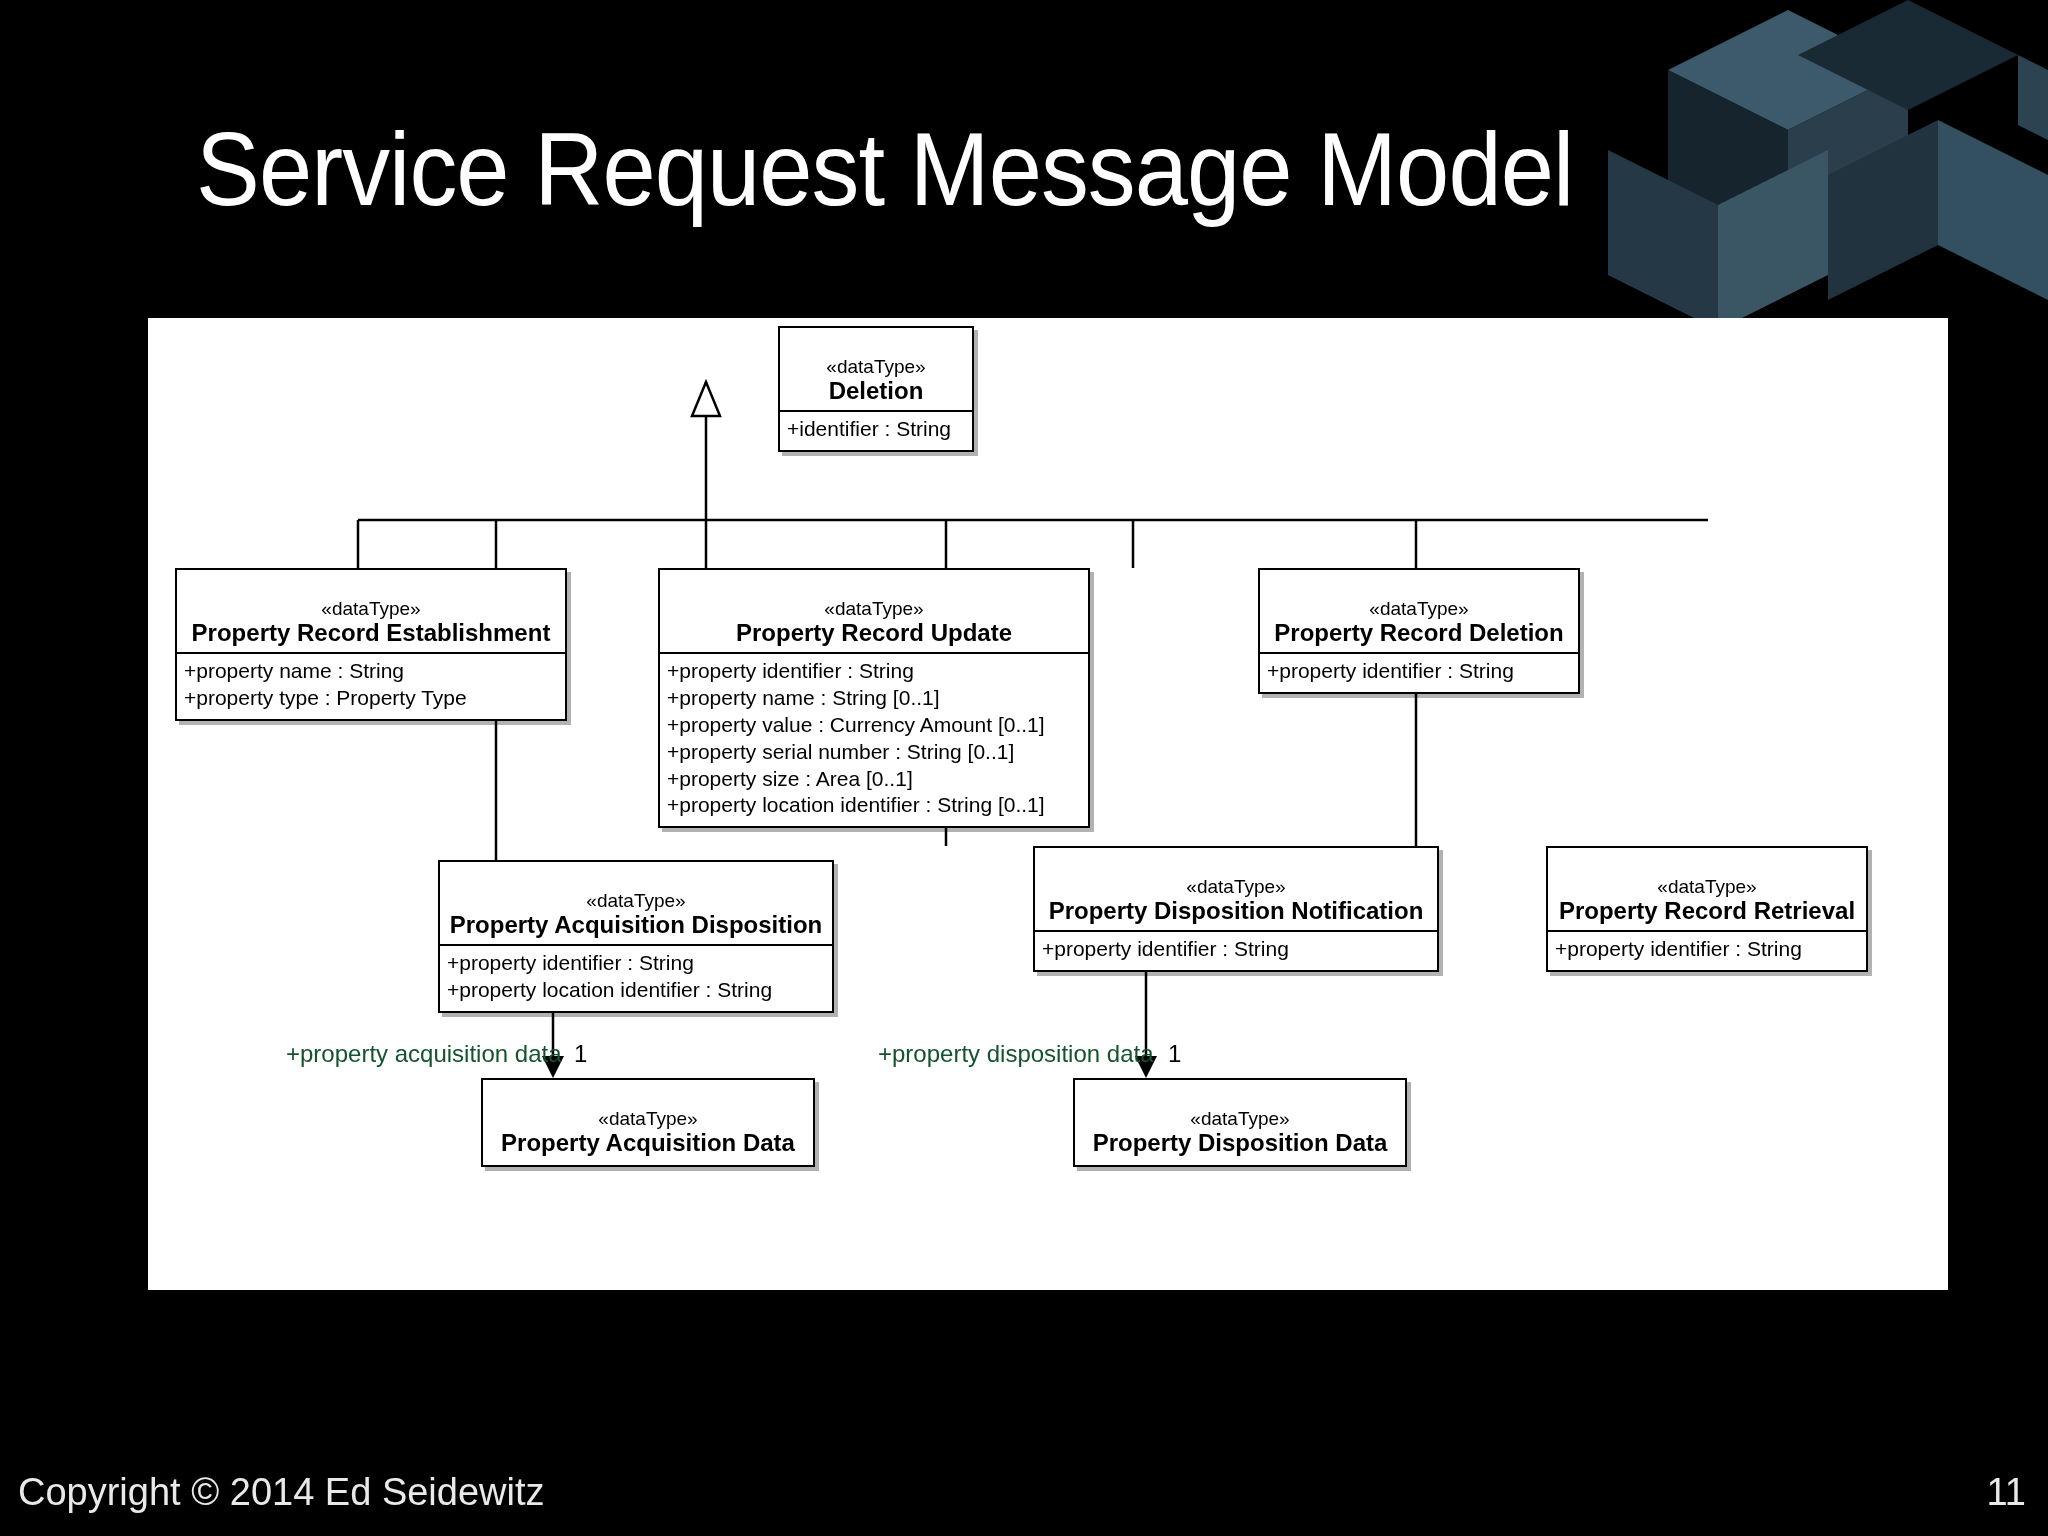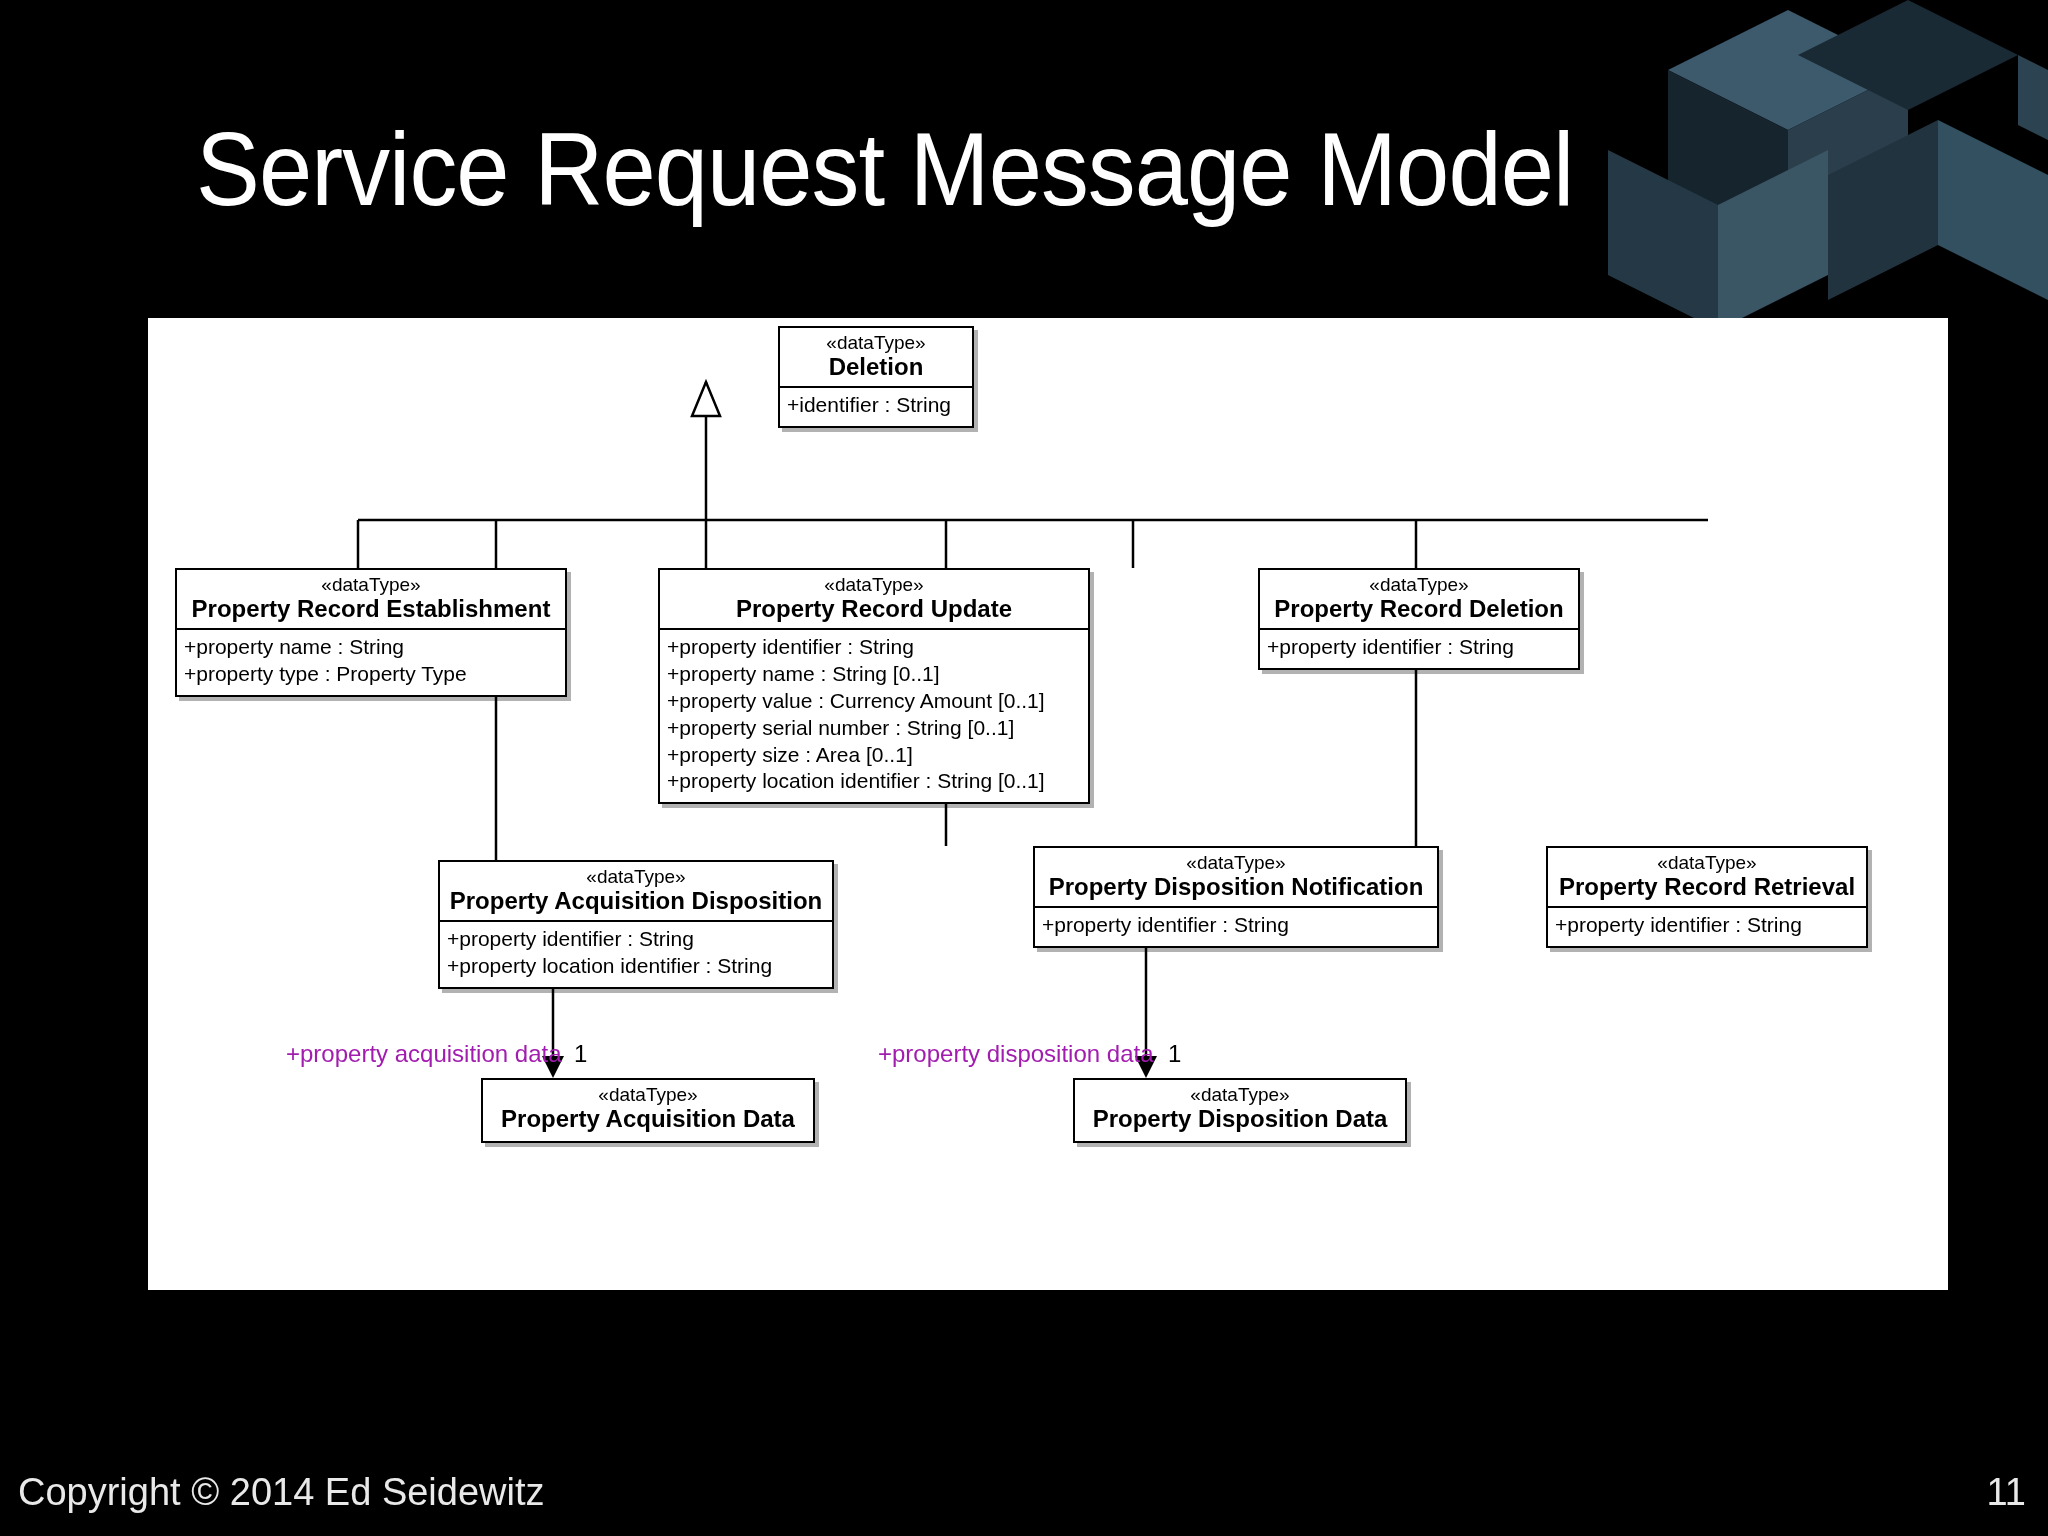--- a/index.html
+++ b/index.html
@@ -87,20 +87,21 @@
   }
   .uml .hdr {
     padding: 4px 8px 5px 8px;
     text-align: center;
   }
   .uml .stereo {
     font-size: 19px;
     color: #000000;
     line-height: 1.12;
     white-space: nowrap;
+    margin-top: 24px;
   }
   .uml .cname {
     font-size: 24px;
     font-weight: bold;
     color: #000000;
     line-height: 1.16;
     white-space: nowrap;
   }
   .uml .sep {
     border-top: 2px solid #000000;
@@ -113,21 +114,21 @@
     color: #000000;
     line-height: 1.28;
     white-space: nowrap;
   }
   .uml.noattrs .hdr { padding-bottom: 8px; }
 
   
   .assoc-label {
     position: absolute;
     font-size: 24px;
-    color: #a21caf;
+    color: #14532d;
     white-space: nowrap;
   }
   .assoc-mult {
     position: absolute;
     font-size: 24px;
     color: #000000;
     white-space: nowrap;
   }
 </style>
 </head>

